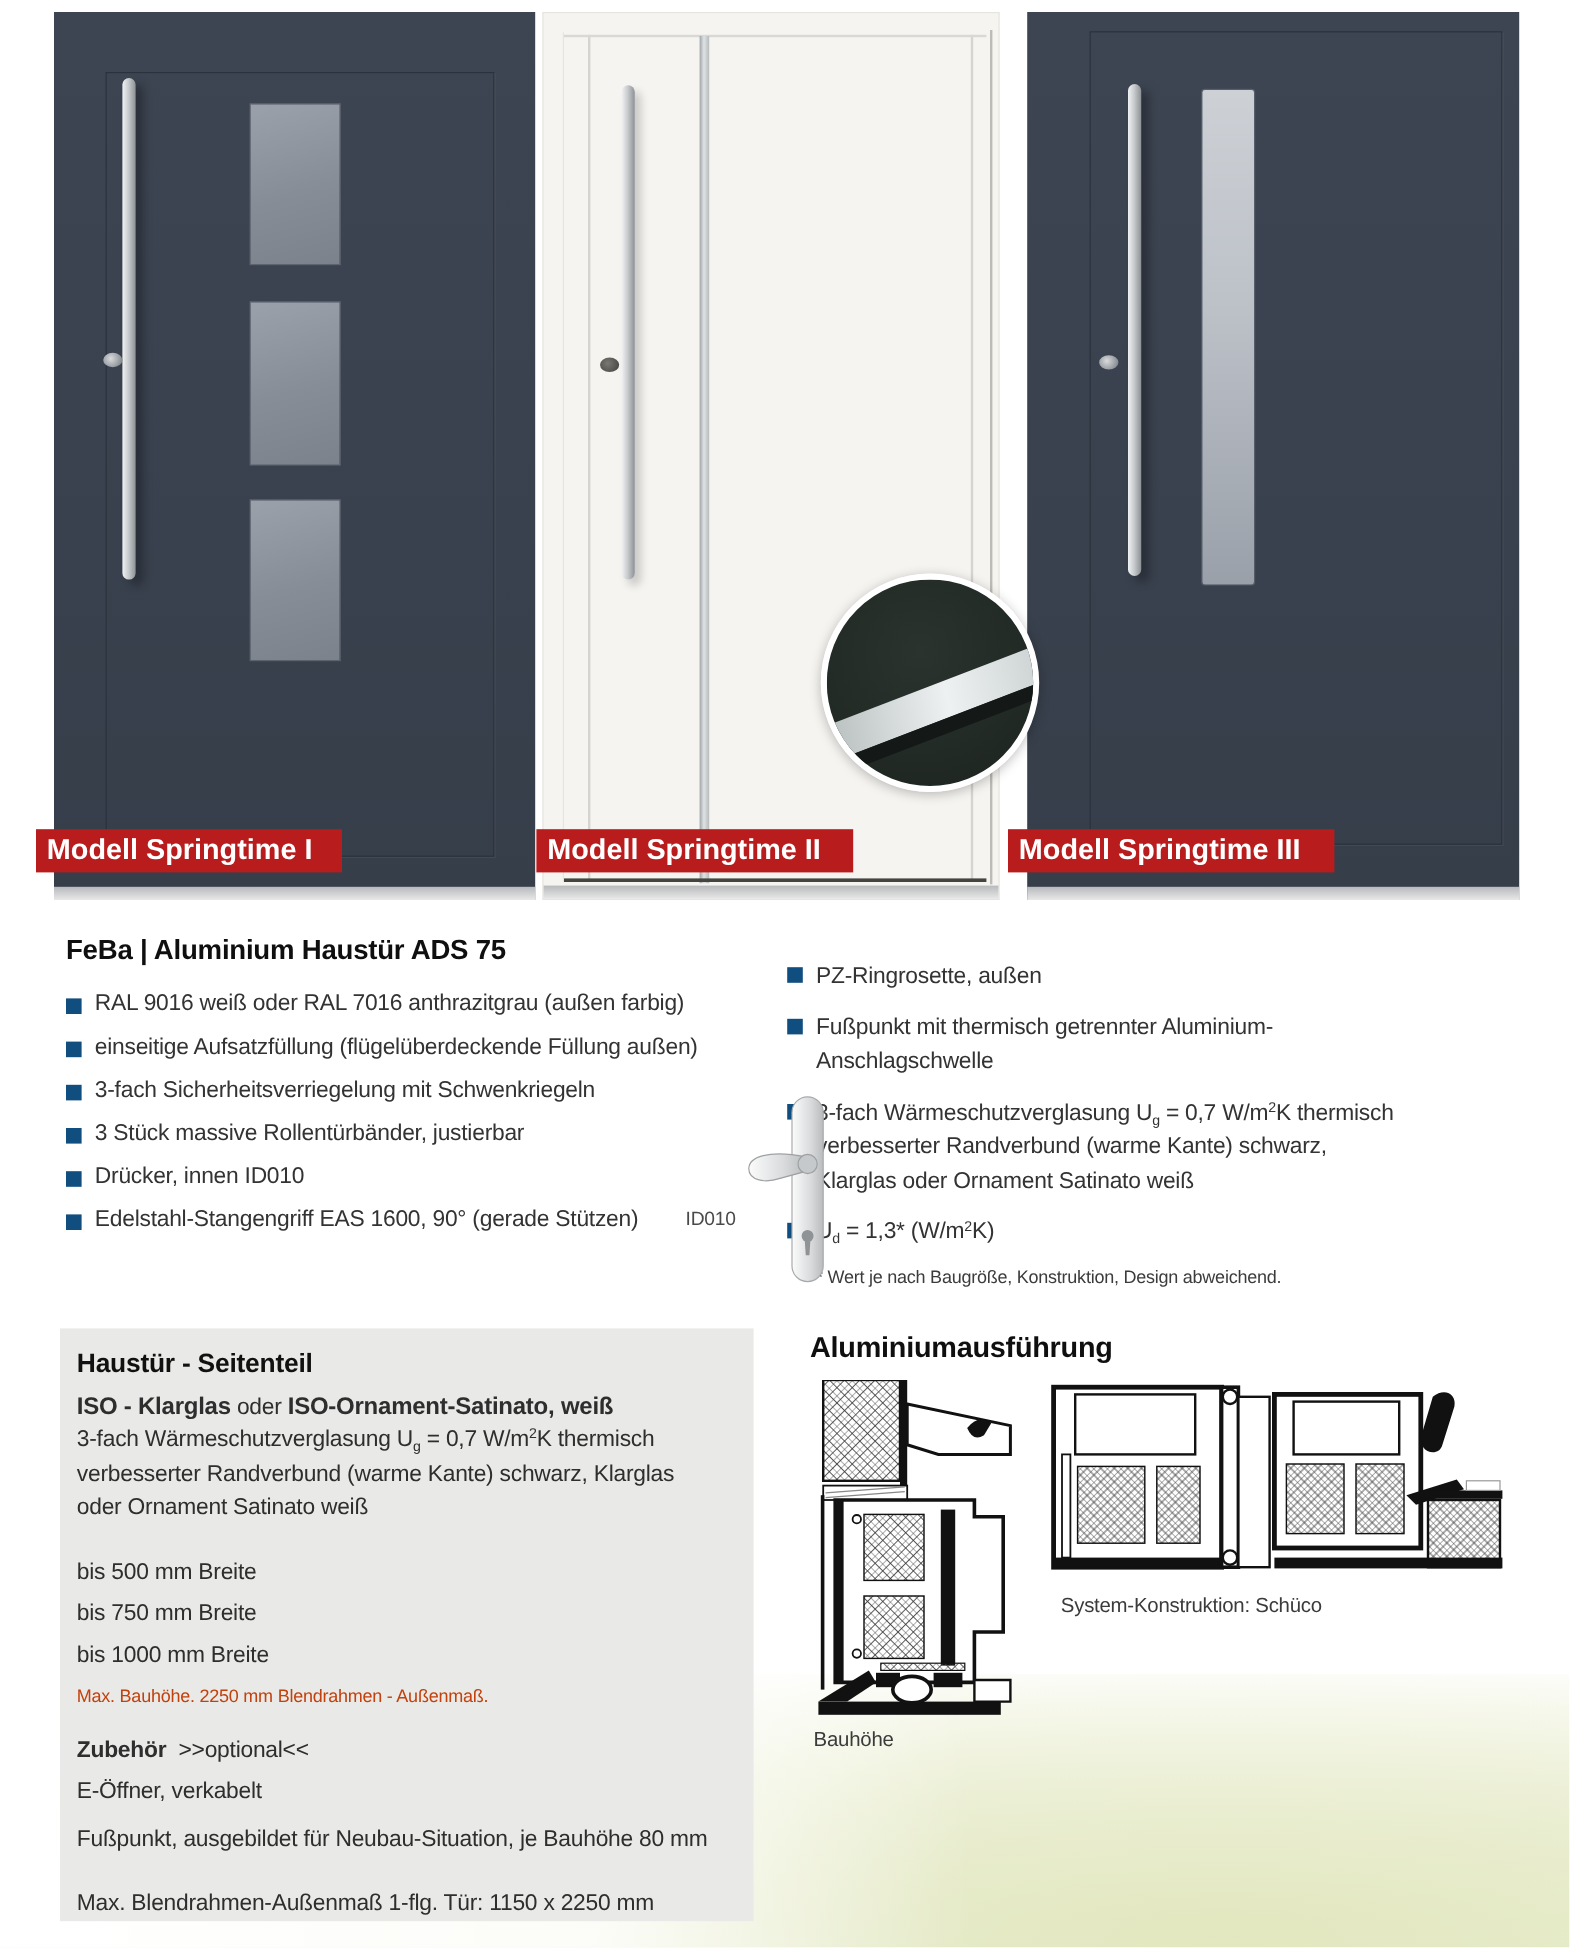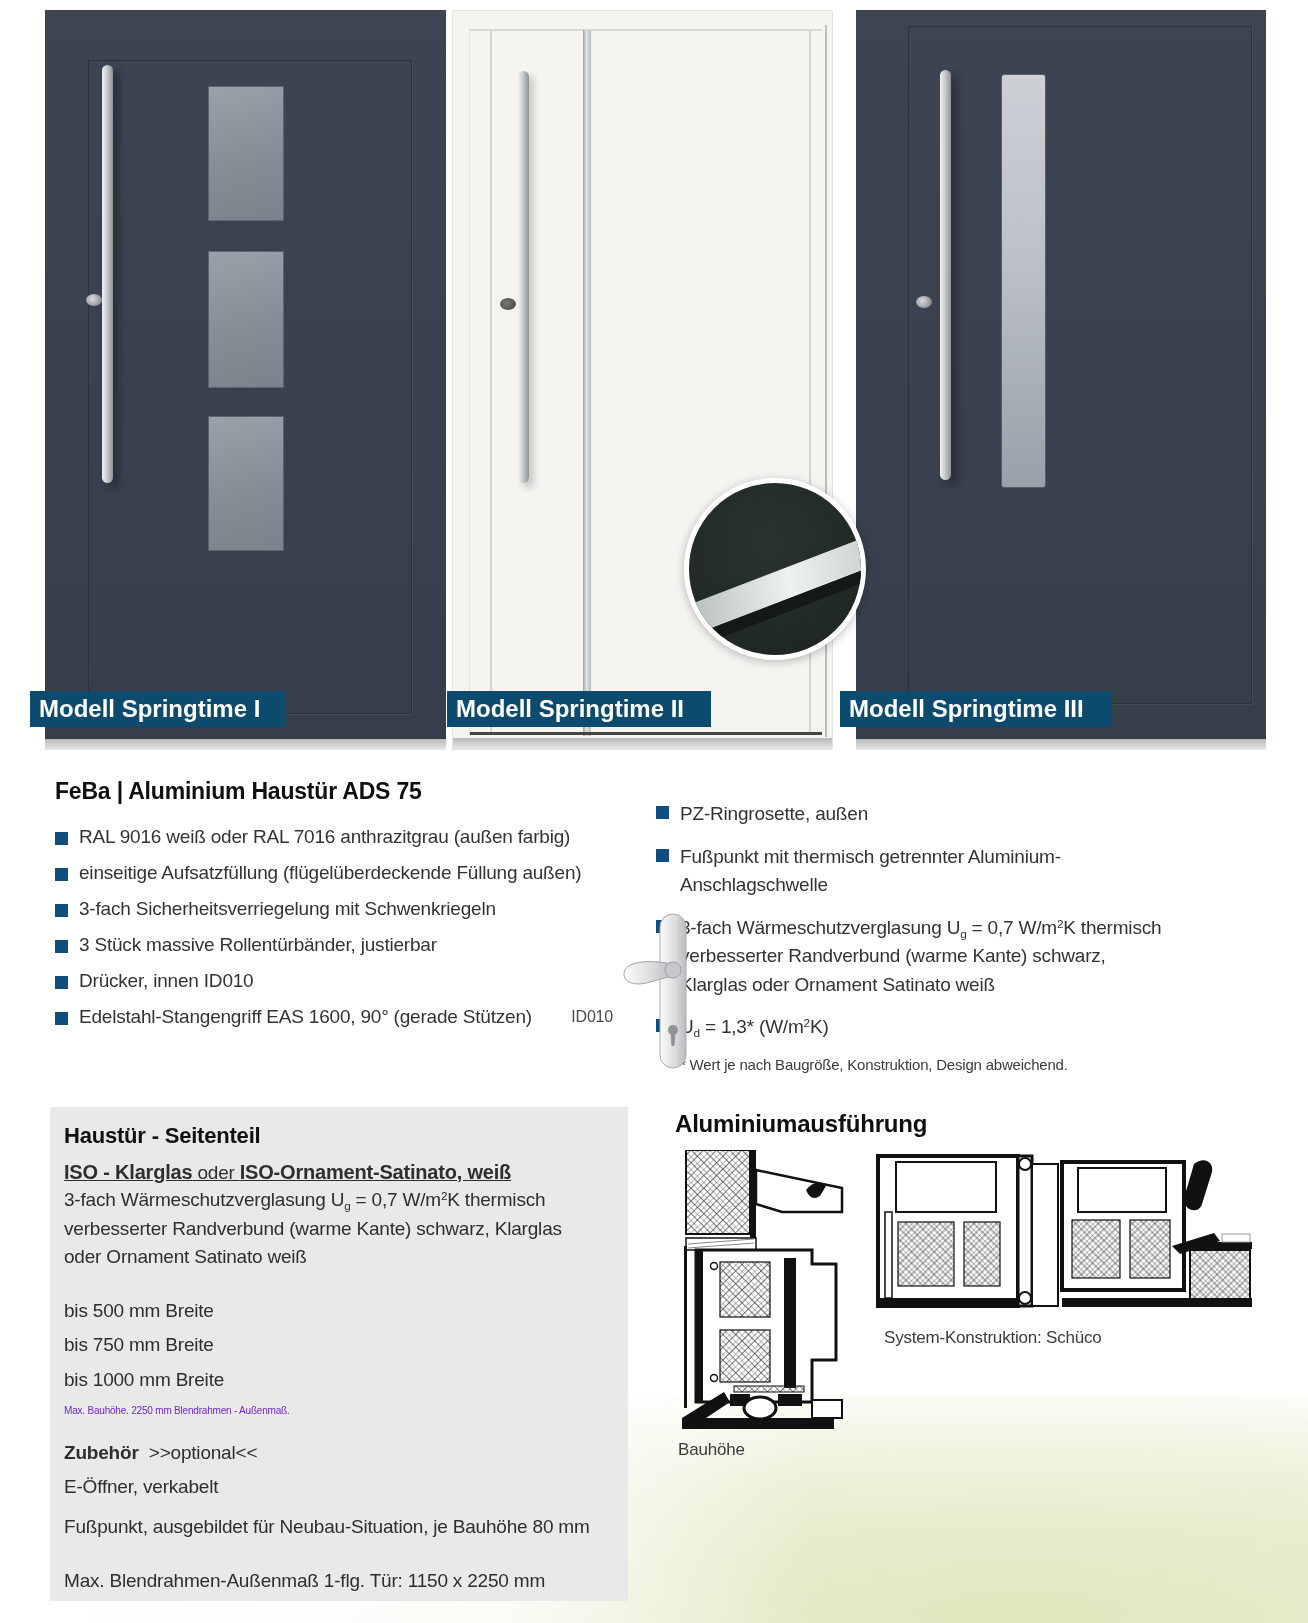--- a/index.html
+++ b/index.html
@@ -52,21 +52,21 @@
 
   
   .inset-circle{position:absolute;left:684px;top:478px;width:172px;height:172px;border-radius:50%;
         background:radial-gradient(circle at 45% 35%,#2b332f 0%,#232b27 55%,#1c231f 100%);
         border:5px solid #ffffff;overflow:hidden;box-shadow:0 2px 10px rgba(0,0,0,0.25);}
   .inset-strip-rot{position:absolute;left:-28px;top:88px;width:240px;height:46px;transform:rotate(-21deg);}
   .inset-steel{width:100%;height:30px;background:linear-gradient(100deg,#a9b1b1 0%,#eef1f1 55%,#c2c9ca 100%);}
   .inset-steel-edge{width:100%;height:12px;background:#141917;transform:skewX(-30deg) translateX(-6px);}
 
   
-  .model-label{position:absolute;top:691px;height:36px;background:#0c4a6e;color:#ffffff;
+  .model-label{position:absolute;top:691px;height:36px;background:#b91c1c;color:#ffffff;
         font-weight:bold;font-size:24px;line-height:36px;padding-left:9px;box-sizing:border-box;
         letter-spacing:0;z-index:5;}
   .l1{left:30px;width:255px;} .l2{left:447px;width:264px;} .l3{left:840px;width:272px;}
 
   
   .feba-heading{position:absolute;left:55px;top:778px;font-size:23px;font-weight:bold;color:#0f0f0f;}
   .col-left{position:absolute;left:55px;top:826px;width:580px;}
   .col-right{position:absolute;left:656px;top:800px;width:620px;}
   .bullet{display:flex;margin-bottom:14px;font-size:19px;color:#333;}
   .col-right .bullet{margin-bottom:14px;line-height:1.5;}
@@ -77,24 +77,24 @@
   .footnote{margin-left:24px;margin-top:4px;font-size:15px;color:#3c3c3c;}
 
   
   .id010-label{position:absolute;left:553px;top:1008px;width:60px;text-align:right;font-size:16px;color:#4a4a4a;}
   .id010-art{position:absolute;left:620px;top:912px;width:70px;height:158px;}
 
   
   .gray-box{position:absolute;left:50px;top:1107px;width:578px;height:494px;background:#e9e9e7;
         box-sizing:border-box;padding:16px 0 0 14px;overflow:hidden;}
   .sp-title{font-size:22px;font-weight:bold;color:#111;margin-bottom:12px;}
-  .sp-sub{font-size:19px;margin-bottom:2px;text-decoration:underline;} .sp-sub b{font-size:20px;}
+  .sp-sub{font-size:19px;margin-bottom:2px;} .sp-sub b{font-size:20px;}
   .sp-glaz{font-size:19px;line-height:1.5;margin-bottom:26px;white-space:nowrap;}
   .sp-width{font-size:19px;margin-bottom:8px;line-height:1.4;}
-  .sp-note{font-size:10px;color:#6d28d9;margin:12px 0 26px 0;}
+  .sp-note{font-size:15px;color:#c2410c;margin:12px 0 26px 0;}
   .sp-acc-title{font-size:19px;margin-bottom:10px;} .sp-acc-title b{font-size:19px;}
   .sp-acc{font-size:19px;margin-bottom:13px;line-height:1.4;}
   .sp-max{font-size:19px;margin-top:30px;}
 
   
   .alu-title{position:absolute;left:675px;top:1110px;font-size:24px;font-weight:bold;color:#0f0f0f;}
   .fp-svg{position:absolute;left:672px;top:1150px;}
   .hs-svg{position:absolute;left:872px;top:1150px;}
   .system-label{position:absolute;left:884px;top:1328px;font-size:17px;color:#3b3b3b;}
   .footpoint-label{position:absolute;left:678px;top:1440px;font-size:17px;color:#3b3b3b;}

